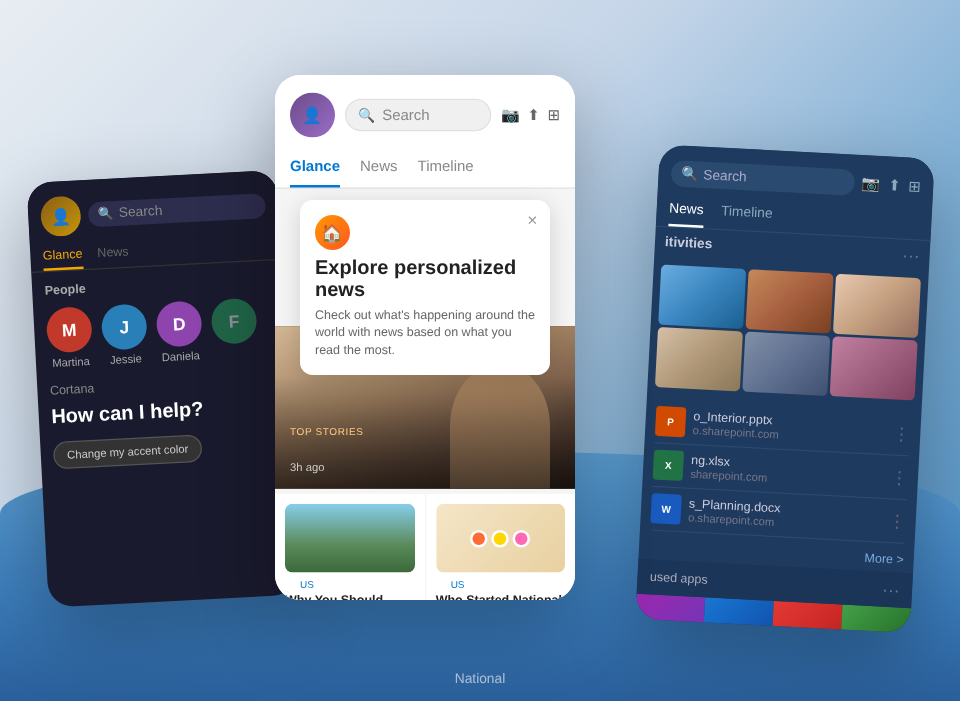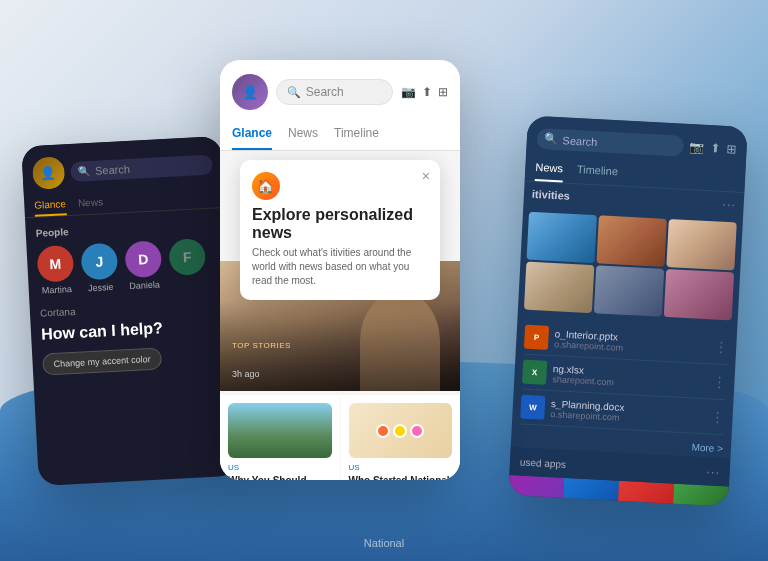--- a/index.html
+++ b/index.html
@@ -362,20 +362,21 @@
       border-radius: 6px;
       margin-bottom: 5px;
       overflow: hidden;
     }
 
     .news-small-card .news-label {
       font-size: 8px;
       color: #0078d4;
       margin-bottom: 2px;
       text-transform: uppercase;
+      margin-left: 12px;
     }
 
     .news-small-card .small-title {
       font-size: 10px;
       font-weight: 600;
       color: #222;
       line-height: 1.3;
     }
 
     
@@ -629,21 +630,21 @@
   </div>
   <div class="tabs">
     <div class="tab active">Glance</div>
     <div class="tab">News</div>
     <div class="tab">Timeline</div>
   </div>
 
   <div class="tooltip-popup">
     <div class="tooltip-icon">🏠</div>
     <div class="tooltip-title">Explore personalized news</div>
-    <div class="tooltip-text">Check out what's itivities around the world with news based on what you read the most.</div>
+    <div class="tooltip-text">Check out what's happening around the world with news based on what you read the most.</div>
     <span class="tooltip-close">×</span>
   </div>
 
   <div class="news-main-card" style="margin-top: 110px;">
     <div class="news-img-bg"></div>
     <div class="card-overlay"></div>
 
     <div style="position:absolute; inset:0; z-index:0; background: linear-gradient(160deg, #d4b896 0%, #a08060 40%, #6a5040 70%, #3a2820 100%);"></div>
 
     <div style="position:absolute; bottom:0; right:20px; width:80px; height:100px; background: linear-gradient(180deg, rgba(180,140,100,0.8) 0%, rgba(100,80,60,0.6) 100%); border-radius: 50% 50% 0 0; z-index:1;"></div>

